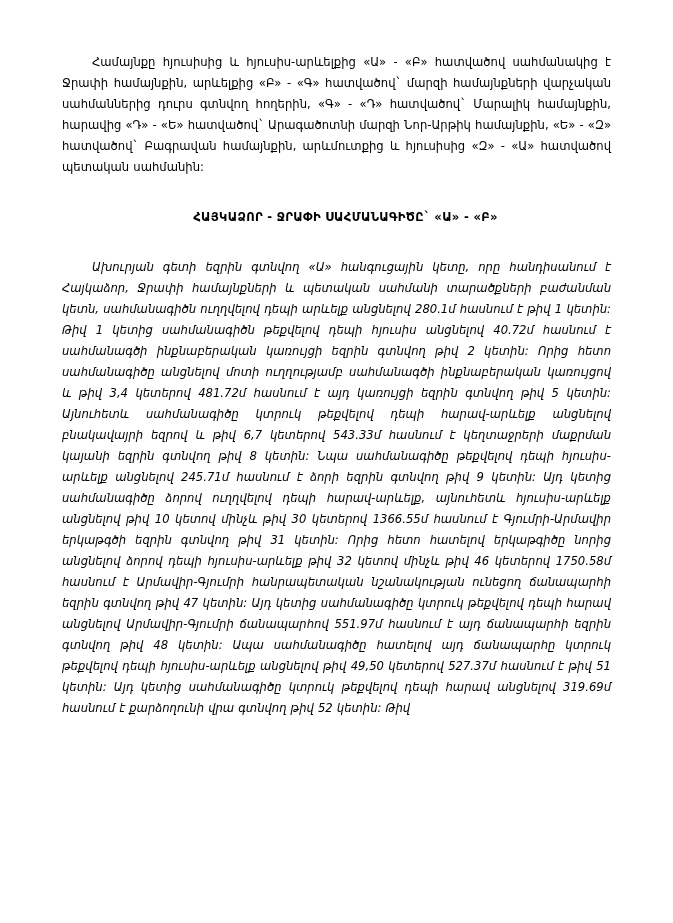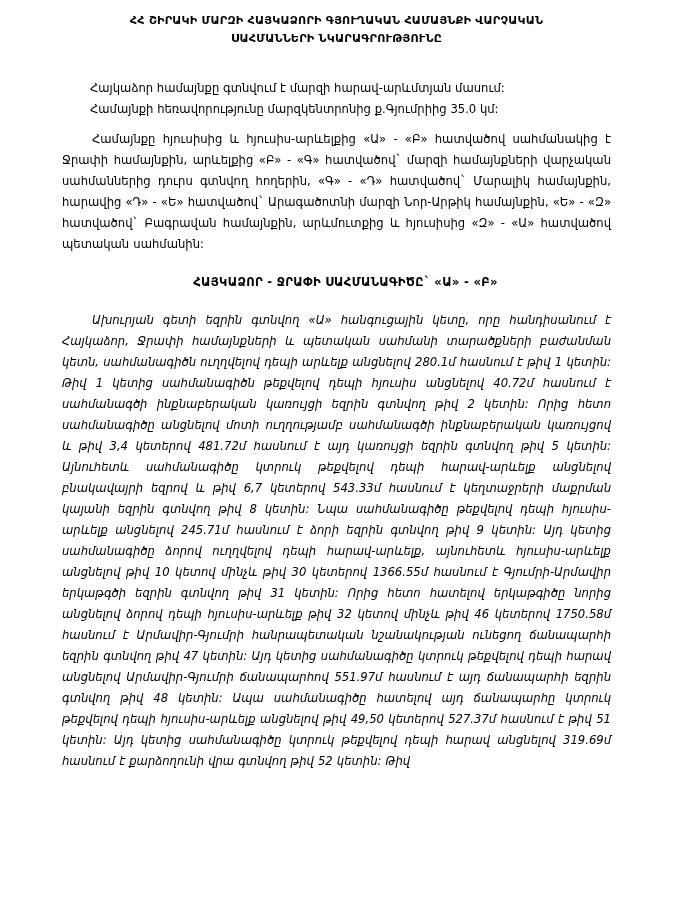--- a/index.html
+++ b/index.html
@@ -63,40 +63,32 @@
     font-style: italic;
   }
 
   .section-head {
     text-align: center;
     font-size: 11.6px;
     font-weight: bold;
     line-height: 21px;
     letter-spacing: 0.3px;
     white-space: nowrap;
-    margin: 0;
+    margin: 12px;
     padding-left: 18px;
   }
 </style>
 </head>
 <body>
 
 <div class="page">
 
-  <div class="doc-title">
-    <span class="title-line">ՀՀ ՇԻՐԱԿԻ ՄԱՐԶԻ ՀԱՅԿԱՁՈՐԻ ԳՅՈՒՂԱԿԱՆ ՀԱՄԱՅՆՔԻ ՎԱՐՉԱԿԱՆ</span>
-    <span class="title-line">ՍԱՀՄԱՆՆԵՐԻ ՆԿԱՐԱԳՐՈՒԹՅՈՒՆԸ</span>
-  </div>
 
   <div class="spacer-lg"></div>
 
-  <div class="intro-block">
-    <div class="intro-line">Հայկաձոր համայնքը գտնվում է մարզի հարավ-արևմտյան մասում:</div>
-    <div class="intro-line">Համայնքի հեռավորությունը մարզկենտրոնից ք.Գյումրիից 35.0 կմ:</div>
-  </div>
 
   <div class="spacer-sm"></div>
 
   <p class="body-par">Համայնքը հյուսիսից և հյուսիս-արևելքից «Ա» - «Բ» հատվածով սահմանակից է Ջրափի համայնքին, արևելքից «Բ» - «Գ» հատվածով` մարզի համայնքների վարչական սահմաններից դուրս գտնվող հողերին, «Գ» - «Դ» հատվածով` Մարալիկ համայնքին, հարավից «Դ» - «Ե» հատվածով` Արագածոտնի մարզի Նոր-Արթիկ համայնքին, «Ե» - «Զ» հատվածով` Բագրավան համայնքին, արևմուտքից և հյուսիսից «Զ» - «Ա» հատվածով պետական սահմանին:</p>
 
   <div class="spacer-md"></div>
 
   <div class="section-head">ՀԱՅԿԱՁՈՐ - ՋՐԱՓԻ ՍԱՀՄԱՆԱԳԻԾԸ` «Ա» - «Բ»</div>
 
   <div class="spacer-md"></div>

